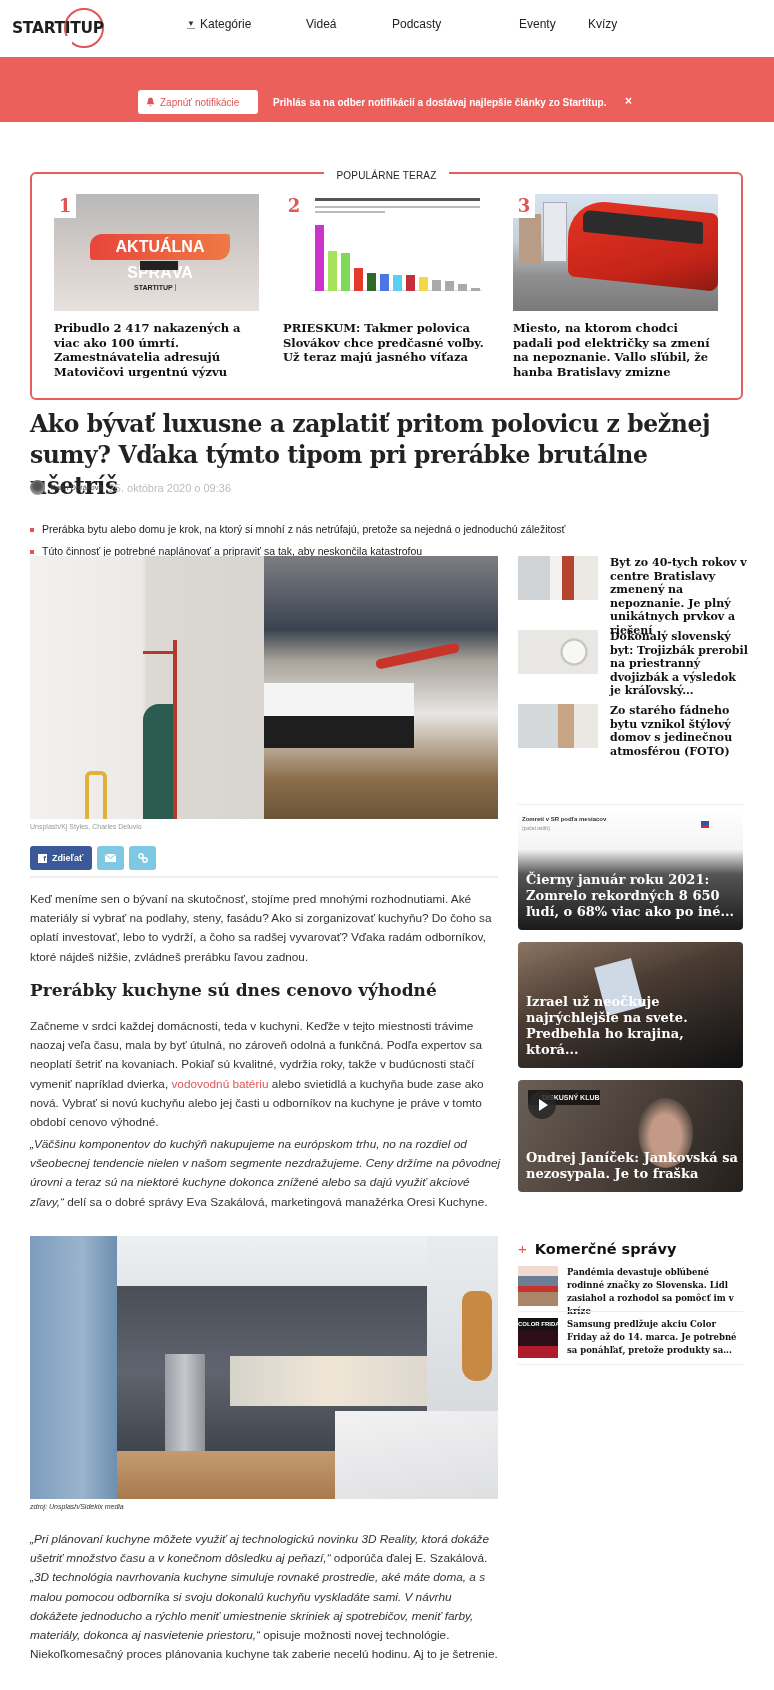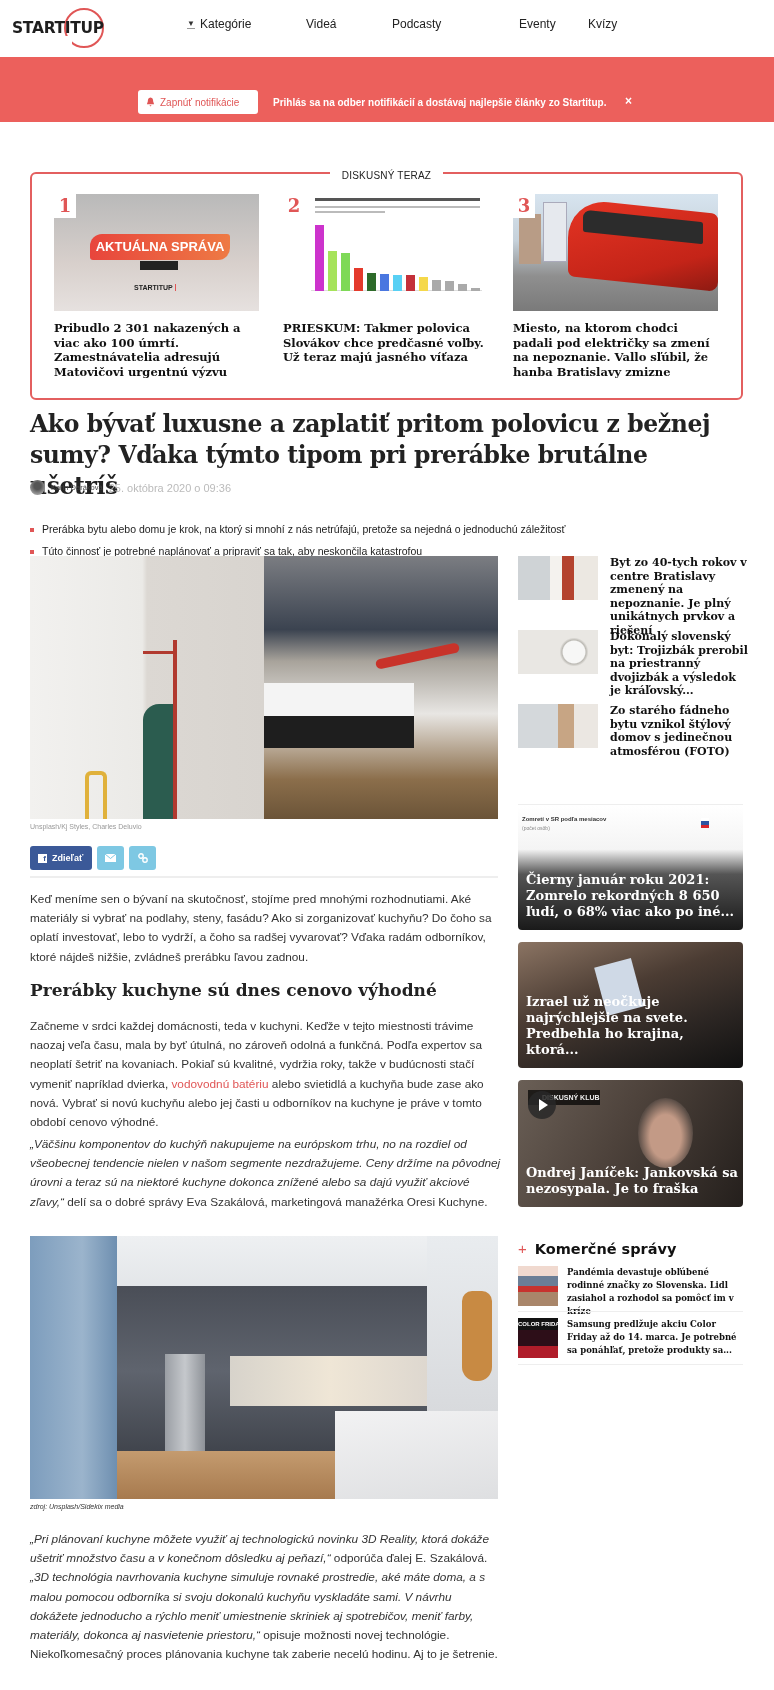--- a/index.html
+++ b/index.html
@@ -25,21 +25,21 @@
   
   .popular { position: absolute; left: 30px; top: 172px; width: 713px; height: 228px; border: 2px solid #e35f5f; border-radius: 6px; }
   .popular-title { position: absolute; left: 0; right: 0; top: -9px; text-align: center; }
   .popular-title span { background: #fff; padding: 0 12px; font-size: 10px; color: #222; letter-spacing: 0.2px; }
   .pop-item { position: absolute; top: 20px; width: 205px; }
   .pop-img { width: 205px; height: 117px; position: relative; overflow: hidden; }
   .pop-num { position: absolute; left: 0; top: 0; width: 22px; height: 24px; background: #fff; color: #e05656; font-family: "DejaVu Serif", serif; font-size: 18px; font-weight: bold; text-align: center; line-height: 24px; }
   .pop-title { margin-top: 10px; font-family: "DejaVu Serif", serif; font-weight: bold; font-size: 11.5px; line-height: 14.5px; color: #111; }
 
   .img1 { background: linear-gradient(180deg, #b9b9b9 0%, #d8d0cc 60%, #e6e1df 100%); }
-  .aktualna { position: absolute; left: 36px; top: 40px; width: 140px; height: 26px; background: linear-gradient(90deg, #e8453c, #ee7a44); border-radius: 12px 3px 12px 3px; color: #fff; font-weight: bold; font-size: 13px; text-align: center; line-height: 26px; }
+  .aktualna { position: absolute; left: 36px; top: 40px; width: 140px; height: 26px; background: linear-gradient(90deg, #e8453c, #ee7a44); border-radius: 12px 3px 12px 3px; color: #fff; font-weight: bold; font-size: 16px; text-align: center; line-height: 26px; }
   .domova { position: absolute; left: 86px; top: 67px; width: 38px; height: 9px; background: #222; }
   .img1-logo { position: absolute; left: 80px; top: 90px; font-size: 7px; font-weight: bold; color: #222; border-right: 1px solid #e05656; padding-right: 2px;}
 
   .img2 { background: #fff; }
   .chart-title { position: absolute; left: 32px; top: 4px; width: 165px; height: 3px; background: #555; }
   .chart-legend { position: absolute; left: 32px; top: 12px; width: 165px; height: 2px; background: #bbb; }
   .chart-legend2 { position: absolute; left: 32px; top: 17px; width: 70px; height: 2px; background: #bbb; }
   .bar { position: absolute; bottom: 20px; width: 9px; }
   .axis { position: absolute; left: 28px; right: 6px; bottom: 20px; height: 1px; background: #ddd; }
 
@@ -154,30 +154,30 @@
     <svg class="bell" viewBox="0 0 10 11">
         <path d="M5 0.5 C2.5 0.5 2 3 2 5 L1 8 L9 8 L8 5 C8 3 7.5 0.5 5 0.5 Z M3.8 9 L6.2 9 L5 10.5 Z" fill="#e05656"></path>
       </svg>
     <span>Zapnúť notifikácie</span>
   </button>
   <span class="banner-text">Prihlás sa na odber notifikácií a dostávaj najlepšie články zo Startitup.</span>
   <span class="banner-close">×</span>
 </div>
 
 <section class="popular">
-  <div class="popular-title"><span>DISKUSNÝ TERAZ</span></div>
+  <div class="popular-title"><span>POPULÁRNE TERAZ</span></div>
 
   <article class="pop-item" style="left:22px">
     <div class="pop-img img1">
       <div class="aktualna">AKTUÁLNA SPRÁVA</div>
       <div class="domova"></div>
       <div class="img1-logo">STARTITUP</div>
       <div class="pop-num">1</div>
     </div>
-    <div class="pop-title">Pribudlo 2 301 nakazených a viac ako 100 úmrtí. Zamestnávatelia adresujú Matovičovi urgentnú výzvu</div>
+    <div class="pop-title">Pribudlo 2 417 nakazených a viac ako 100 úmrtí. Zamestnávatelia adresujú Matovičovi urgentnú výzvu</div>
   </article>
 
   <article class="pop-item" style="left:251px">
     <div class="pop-img img2">
       <div class="chart-title"></div>
       <div class="chart-legend"></div>
       <div class="chart-legend2"></div>
       <div class="axis"></div>
       <div class="bar" style="left:32px;height:66px;background:#cc33cc"></div>
       <div class="bar" style="left:45px;height:40px;background:#a6e35a"></div>
@@ -292,21 +292,21 @@
 <div class="card c1" style="top:806px;height:124px">
   <div class="c1-head">Zomretí v SR podľa mesiacov</div>
   <div class="c1-sub">(počet osôb)</div>
   <div class="c1-flag"></div>
   <div class="card-title">Čierny január roku 2021: Zomrelo rekordných 8 650 ľudí, o 68% viac ako po iné...</div>
 </div>
 <div class="card c2" style="top:942px;height:126px">
   <div class="c2-card"></div>
   <div class="card-title">Izrael už neočkuje najrýchlejšie na svete. Predbehla ho krajina, ktorá...</div>
 </div>
-<div class="card c3" style="top:1080px;height:127px">
+<div class="card c3" style="top:1080px;height:112px">
   <div class="c3-face"></div>
   <div class="c3-badge">DISKUSNÝ KLUB</div>
   <div class="c3-play"></div>
   <div class="card-title">Ondrej Janíček: Jankovská sa nezosypala. Je to fraška</div>
 </div>
 
 <div class="kom-head">
   <span class="kom-plus">+</span>
   <span class="kom-title">Komerčné správy</span>
 </div>

